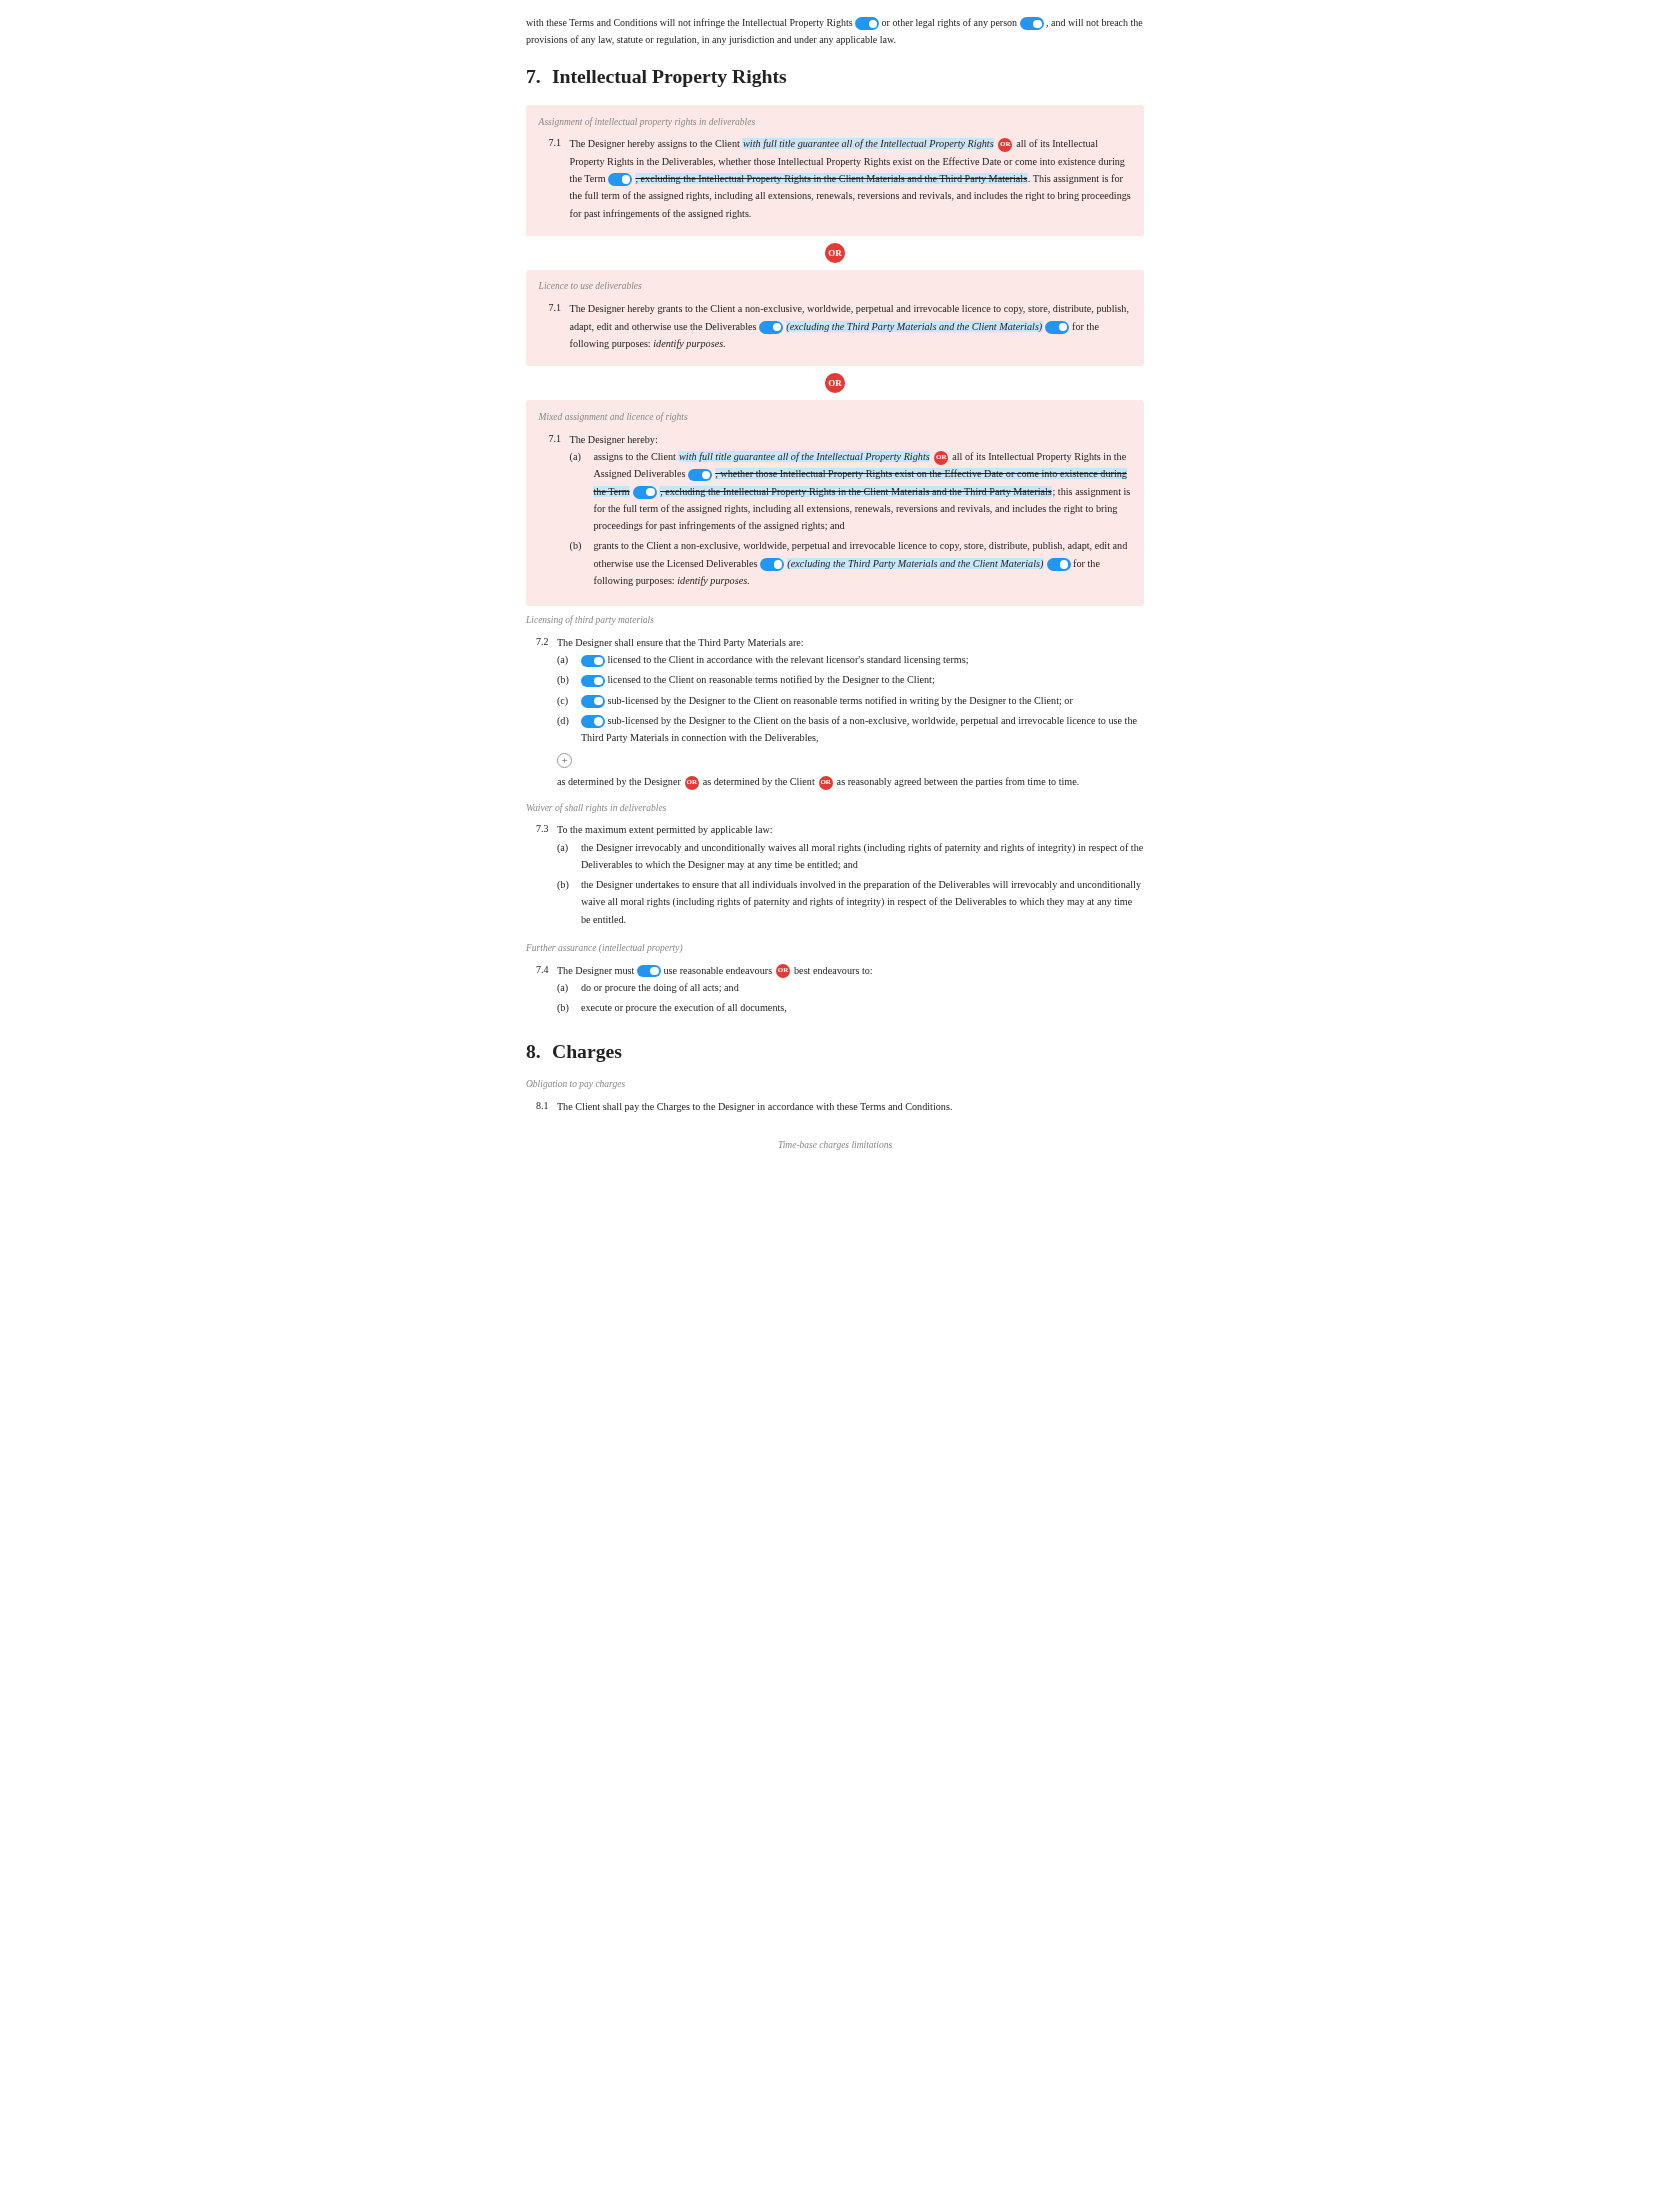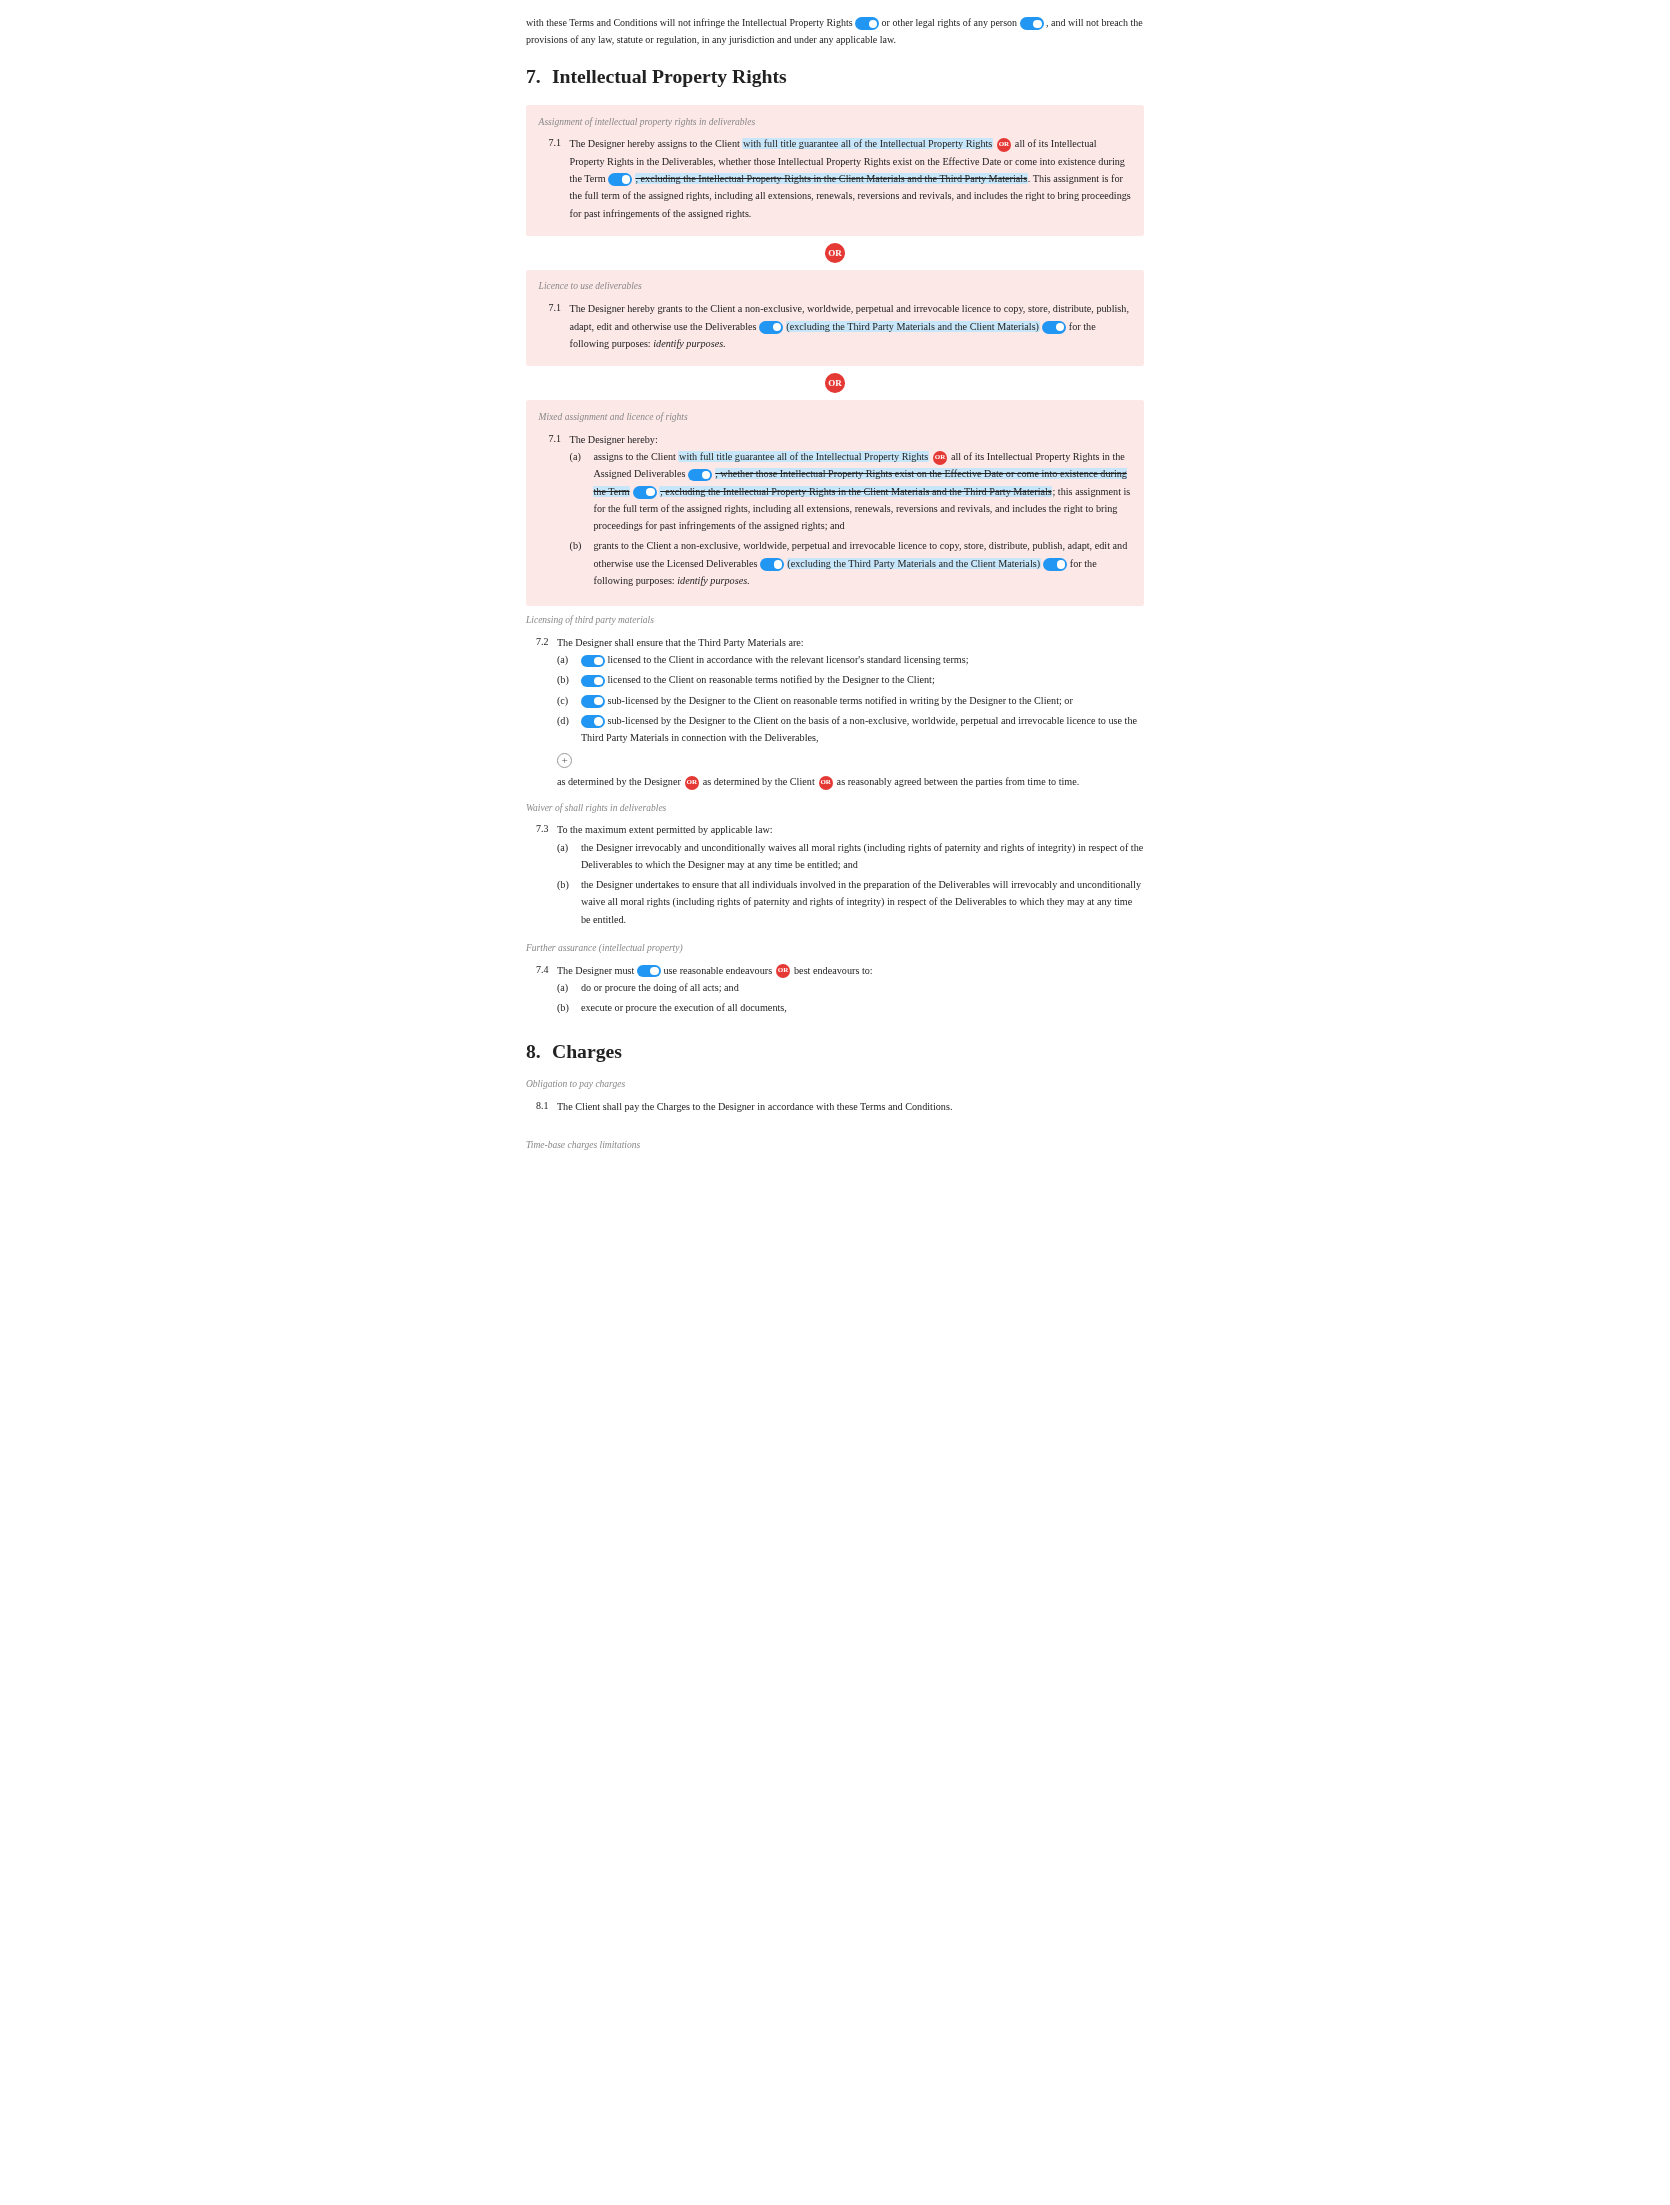--- a/index.html
+++ b/index.html
@@ -130,20 +130,21 @@
       width: 19.7px;
       height: 19.7px;
       font-size: 9px;
     }
 
     
     .hl-blue {
       background: #c8e6fa;
       border-radius: 1.4px;
       padding: 0 0.7px;
+      font-style: italic;
     }
     
     .hl-strike {
       background: #c8e6fa;
       text-decoration: line-through;
       border-radius: 1.4px;
       padding: 0 0.7px;
     }
 
     .plus-btn {
@@ -354,15 +355,15 @@
   <span class="section-num">8.</span>
   <span>Charges</span>
 </h3>
 
 <div class="no-bg-clause">
   <span class="section-label">Obligation to pay charges</span>
   <div class="clause-row">
     <span class="clause-num">8.1</span>
     <div class="clause-content">The Client shall pay the Charges to the Designer in accordance with these Terms and Conditions.</div>
   </div>
-  <span class="section-label" style="margin-top:22px;display:block;">Time-base charges limitations</span>
+  <span class="section-label" style="margin-top:22px;display:block;text-align:center;">Time-base charges limitations</span>
 </div>
 
 
 </body></html>

